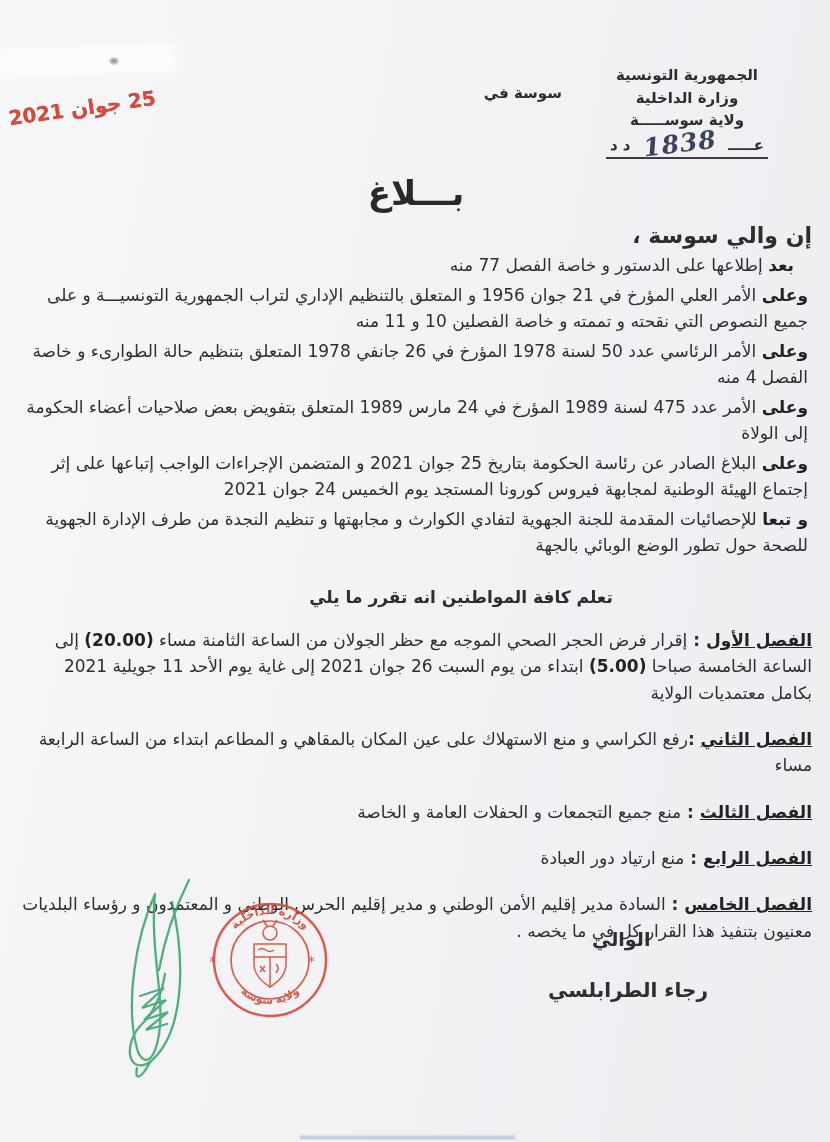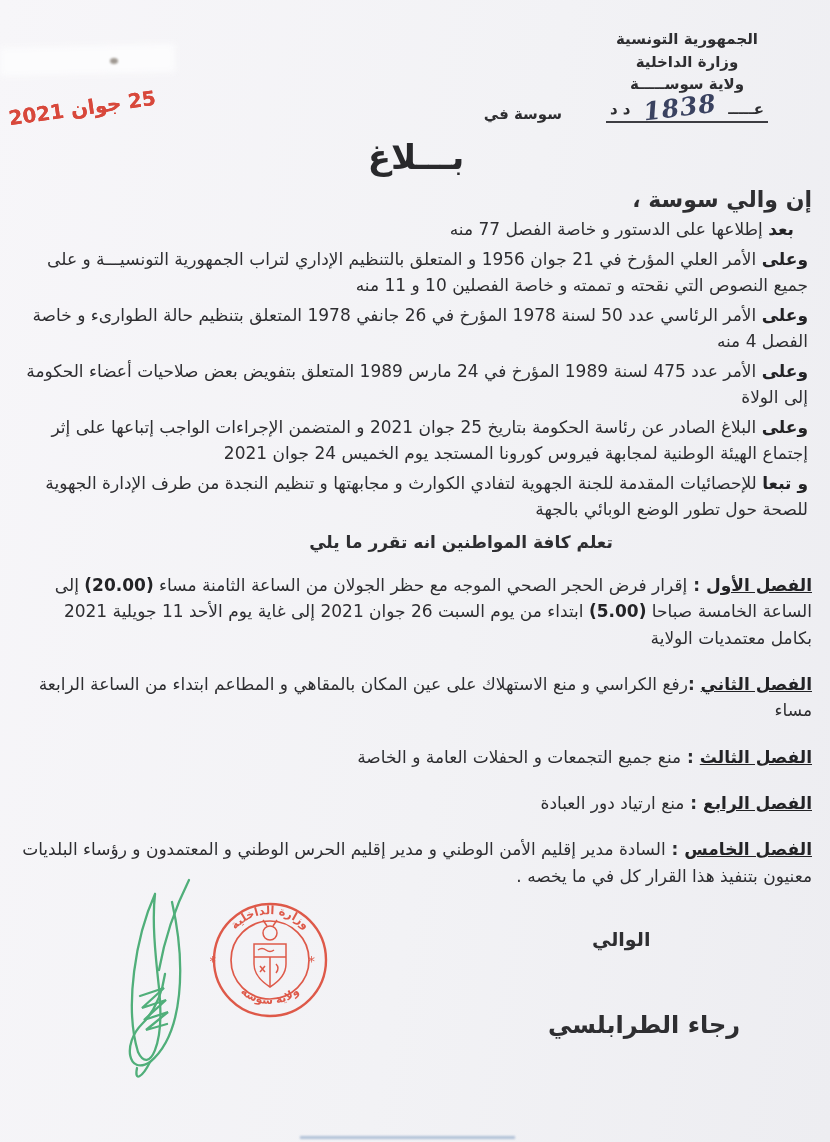--- a/index.html
+++ b/index.html
@@ -3,21 +3,21 @@
 <meta charset="utf-8">
 <style>
   html,body{margin:0;padding:0;background:#e9e9ec;}
   .page{
     position:relative;width:830px;height:1142px;overflow:hidden;
     background:linear-gradient(100deg,#f7f6f9 0%,#f2f2f5 55%,#ededf1 100%);
     font-family:"DejaVu Sans",sans-serif;color:#2e2e31;direction:rtl;text-align:right;
   }
   .content{padding:28px 18px 0 20px;}
   
-  .hdr{display:flex;justify-content:space-between;align-items:flex-end;}
+  .hdr{display:flex;justify-content:space-between;align-items:flex-start;margin-top:36px;}
   .hdr-right{text-align:center;font-weight:bold;font-size:15px;line-height:1.5;min-width:250px;}
   .ref-line{display:inline-block;border-bottom:2px solid #3d3d42;padding:0 4px 1px;font-weight:bold;}
   .ref-num{
     display:inline-block;font-family:"DejaVu Serif",serif;font-style:italic;font-weight:bold;
     font-size:25px;line-height:.8;color:#3a4260;letter-spacing:1px;margin:0 12px;
     transform:rotate(-7deg) translateY(2px);
   }
   .hdr-left{margin-left:560px;margin-top:20px;font-weight:bold;font-size:15px;white-space:nowrap;position:relative;z-index:2;}
   .whiteout{position:absolute;left:0;top:46px;width:175px;height:28px;background:#fcfcfd;filter:blur(3px);transform:rotate(-1.5deg);z-index:1;}
   .ink-dot{position:absolute;left:110px;top:58px;width:8px;height:6px;background:#6d6357;border-radius:50%;filter:blur(1px);opacity:.65;z-index:2;}
@@ -25,28 +25,28 @@
     position:absolute;left:8px;top:96px;font-size:20px;font-weight:bold;color:#d63a2c;
     transform:rotate(-8deg);letter-spacing:1px;opacity:.92;text-shadow:0 0 .6px #d63a2c;z-index:3;white-space:nowrap;
   }
   .title{text-align:center;font-size:34px;font-weight:bold;letter-spacing:1px;margin:14px 0 10px;color:#29292c;}
   .opening{font-weight:bold;font-size:22px;margin:8px 0 2px;}
   p.pre{margin:4px;font-size:17px;line-height:1.53;}
   p.pre b{color:#232326;}
   .indent{text-indent:14px;}
   .gap-sm{margin-top:12px;}
   .whereas{margin-top:18px;text-align:center;}
-  .decision{margin-top:10px;text-align:center;font-weight:bold;font-size:17px;padding-left:90px;}
+  .decision{margin-top:29px;text-align:center;font-weight:bold;font-size:17px;padding-left:90px;}
   .article{margin:20px 0 0;font-size:17px;line-height:1.55;}
   .article .hd{font-weight:bold;text-decoration:underline;color:#232326;}
   .article .cl{font-weight:bold;}
   .article b{color:#232326;}
   
   .gov-title{position:absolute;right:auto;left:592px;top:928px;font-size:19px;font-weight:bold;z-index:4;}
-  .gov-name{position:absolute;left:548px;top:1011px;font-size:24px;font-weight:bold;z-index:4;white-space:nowrap;}
+  .gov-name{position:absolute;left:548px;top:978px;font-size:20px;font-weight:bold;z-index:4;white-space:nowrap;}
   .sig-svg{position:absolute;left:92px;top:876px;z-index:5;}
   .stamp-svg{position:absolute;left:210px;top:900px;z-index:3;opacity:.9;}
   .blue-line{position:absolute;left:300px;top:1136px;width:215px;height:3px;background:#9fb4cf;filter:blur(1px);opacity:.8;}
 </style>
 </head>
 <body>
 
 <div class="page">
 
   <div class="whiteout"></div>

